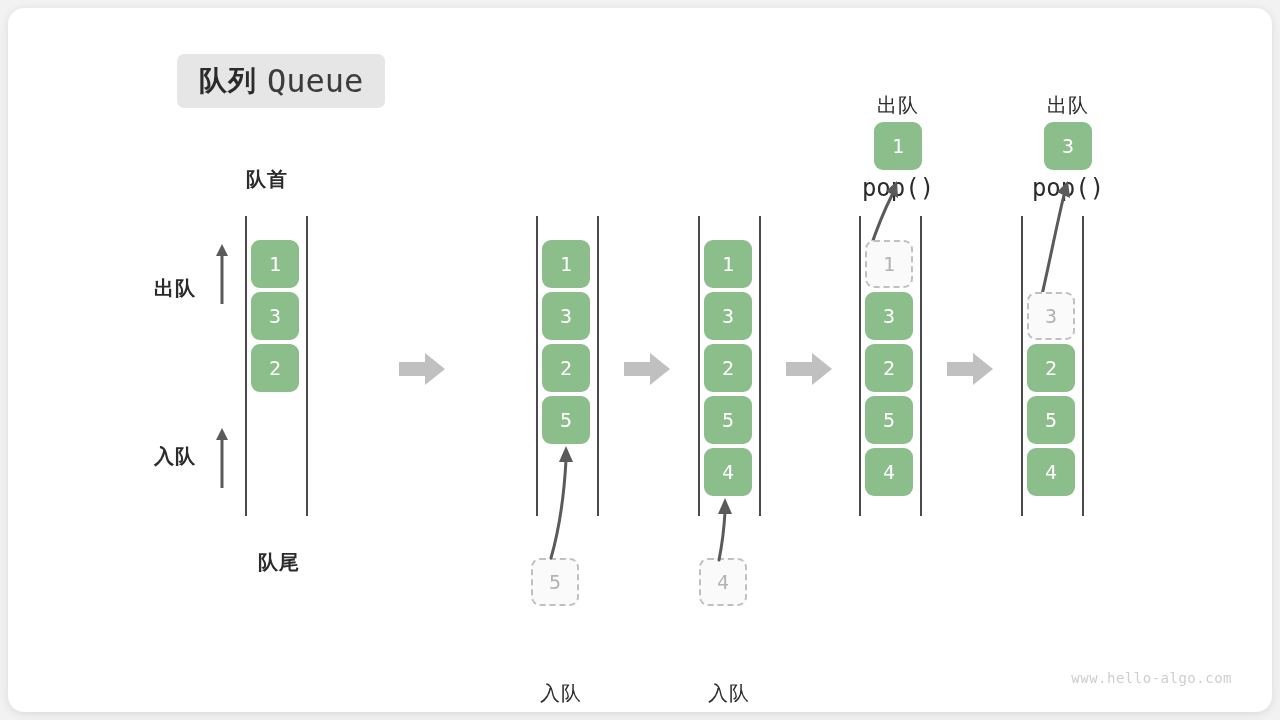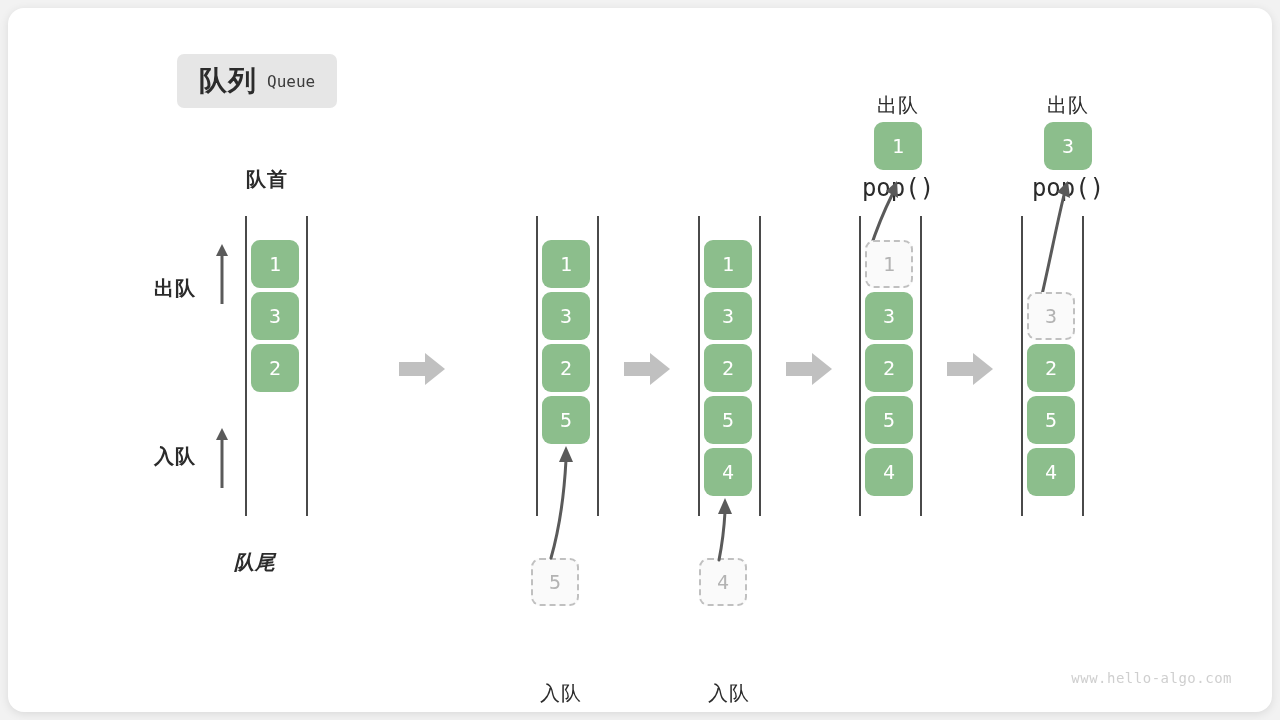--- a/index.html
+++ b/index.html
@@ -46,21 +46,21 @@
     background: #e6e6e6;
     border-radius: 7px;
   }
   .title-cn {
     font-size: 28px;
     font-weight: bold;
     color: #2b2b2b;
     letter-spacing: 1px;
   }
   .title-en {
-    font-size: 16px;
+    font-size: 32px;
     font-family: "DejaVu Sans Mono", monospace;
     color: #3c3c3c;
   }
 
   
   .lbl {
     position: absolute;
     white-space: pre;
     color: #2b2b2b;
   }
@@ -153,21 +153,21 @@
 
 <div id="canvas">
   <div class="card">
 
     <div class="title-badge">
       <span class="title-cn">队列</span>
       <span class="title-en">Queue</span>
     </div>
 
     <div class="lbl lbl-bold" style="left:238px; top:158px;">队首</div>
-    <div class="lbl lbl-bold" style="left:226px; top:541px;font-style:italic;">队尾</div>
+    <div class="lbl lbl-bold" style="left:250px; top:541px;">队尾</div>
 
     <div class="lbl lbl-bold" style="left:146px; top:267px;">出队</div>
     <svg class="dir-arrow" style="left:206px; top:234px;" viewBox="0 0 16 64">
       <line x1="8" y1="62" x2="8" y2="10" stroke="#5a5a5a" stroke-width="3"></line>
       <path d="M8 2 L14 14 L2 14 Z" fill="#5a5a5a"></path>
     </svg>
 
     <div class="lbl lbl-bold" style="left:146px; top:435px;">入队</div>
     <svg class="dir-arrow" style="left:206px; top:418px;" viewBox="0 0 16 64">
       <line x1="8" y1="62" x2="8" y2="10" stroke="#5a5a5a" stroke-width="3"></line>

